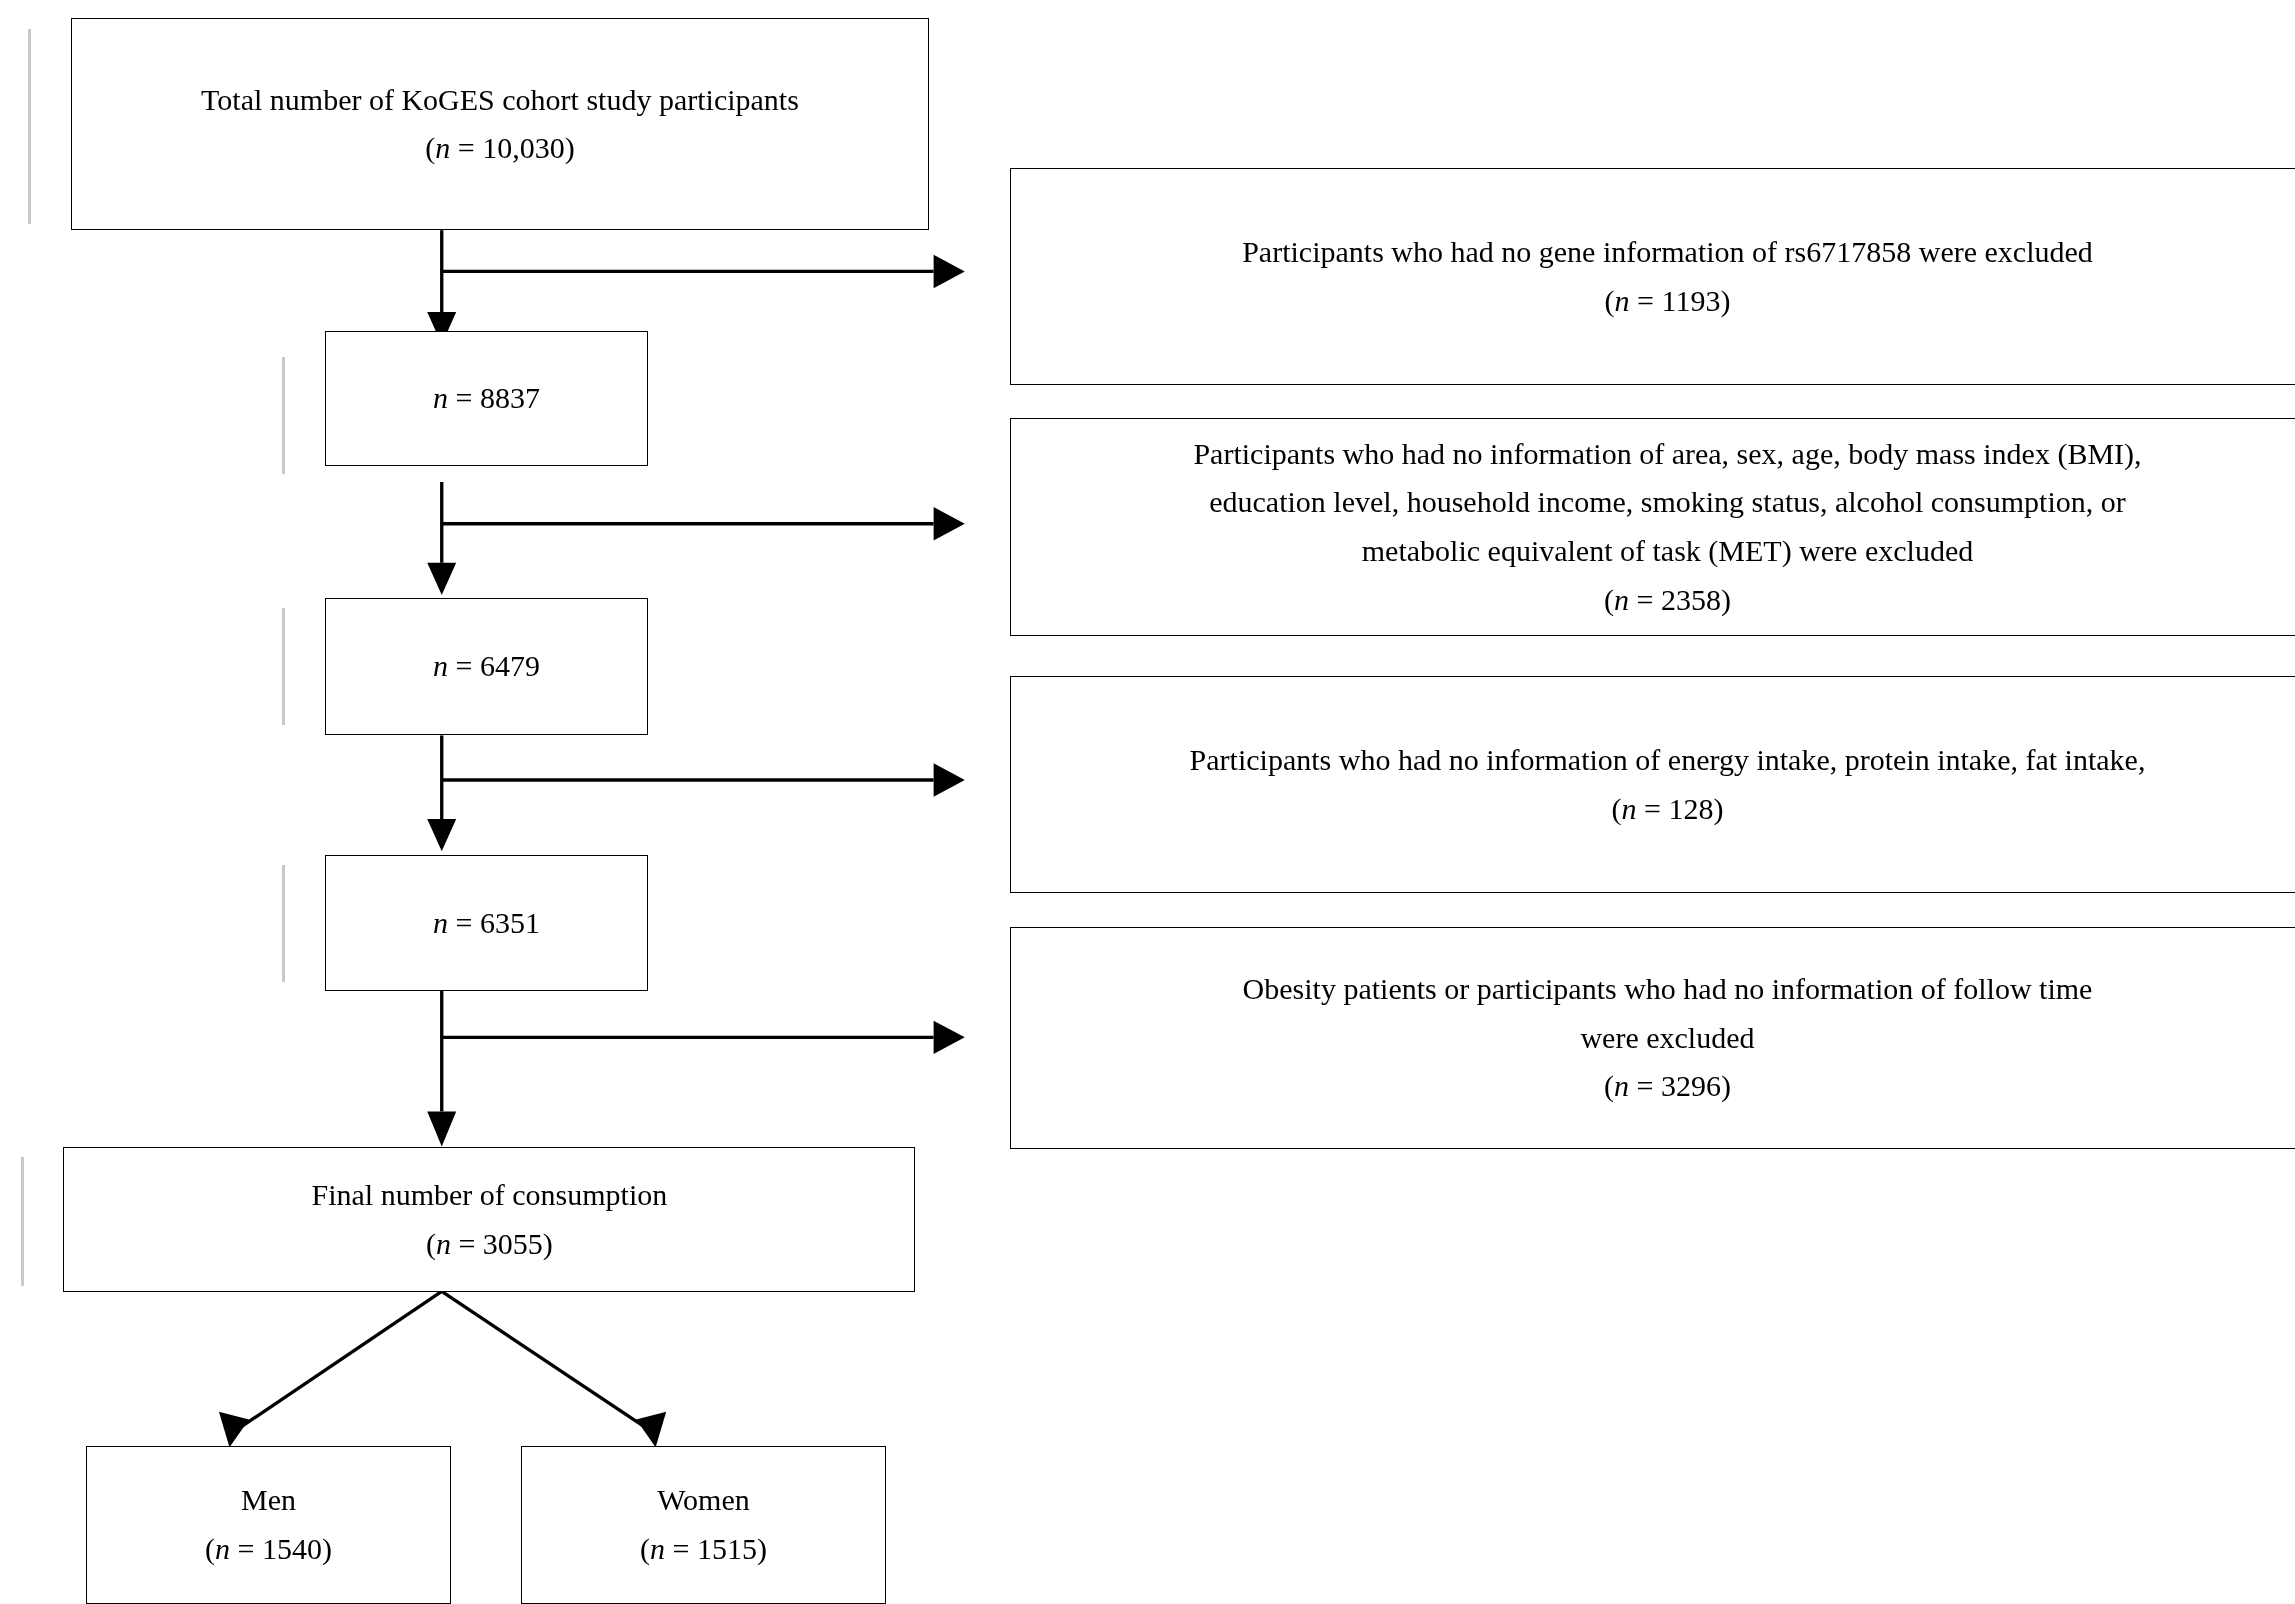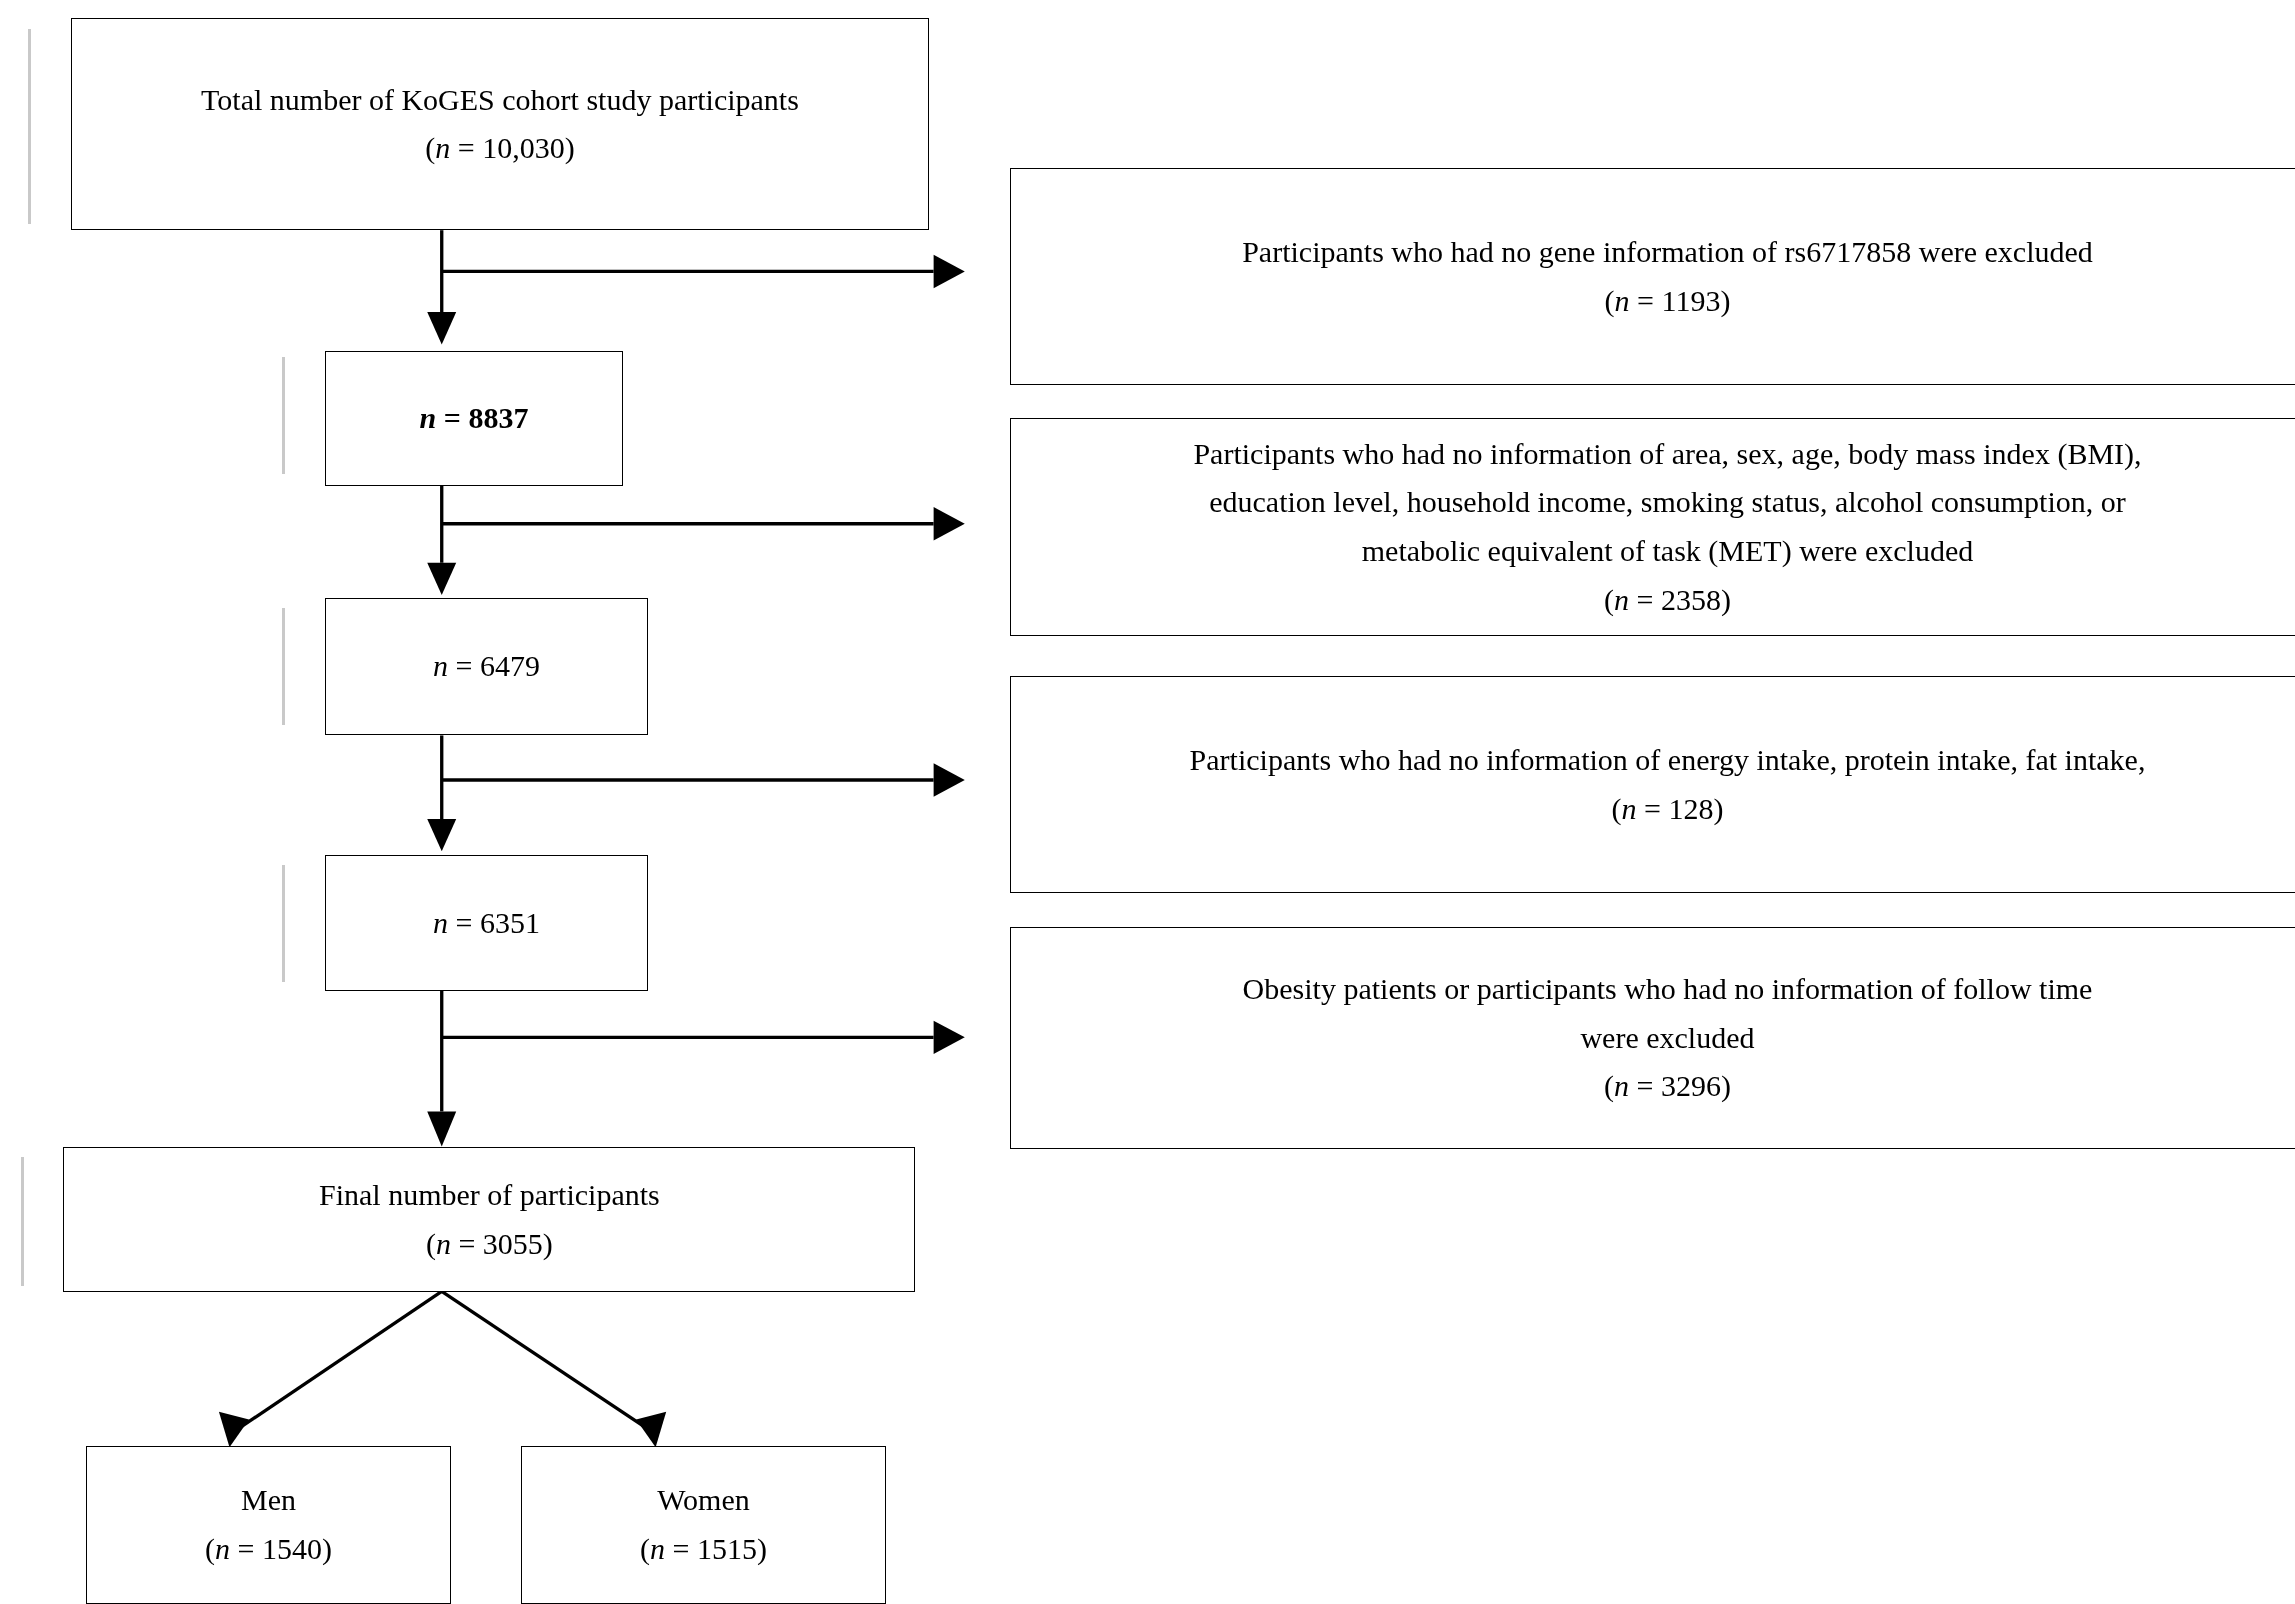--- a/index.html
+++ b/index.html
@@ -129,34 +129,34 @@
   <div class="shadow" style="left:282px;top:357px;width:3.3px;height:117px;"></div>
   <div class="shadow" style="left:282px;top:608px;width:3.3px;height:117px;"></div>
   <div class="shadow" style="left:282px;top:865px;width:3.3px;height:117px;"></div>
   <div class="shadow" style="left:21px;top:1157px;width:3.3px;height:129px;"></div>
 
   <div class="node" style="left:26px;top:18.4px;width:858px;height:212px;">
     <span class="ln">Total number of KoGES cohort study participants</span>
     <span class="ln"><span>(</span><em class="n">n</em><span> = 10,030)</span></span>
   </div>
 
-  <div class="node count-node" style="left:280px;top:351px;width:298px;height:135px;font-weight:bold;">
+  <div class="node count-node" style="left:280px;top:331px;width:323px;height:135px;">
     <span class="ln"><em class="n">n</em><span> = 8837</span></span>
   </div>
 
   <div class="node count-node" style="left:280px;top:598px;width:323px;height:137px;">
     <span class="ln"><em class="n">n</em><span> = 6479</span></span>
   </div>
 
   <div class="node count-node" style="left:280px;top:855px;width:323px;height:136px;">
     <span class="ln"><em class="n">n</em><span> = 6351</span></span>
   </div>
 
   <div class="node" style="left:18.4px;top:1147px;width:852px;height:145px;">
-    <span class="ln">Final number of participants</span>
+    <span class="ln">Final number of consumption</span>
     <span class="ln"><span>(</span><em class="n">n</em><span> = 3055)</span></span>
   </div>
 
   <div class="node" style="left:41px;top:1446px;width:365px;height:158px;">
     <span class="ln">Men</span>
     <span class="ln"><span>(</span><em class="n">n</em><span> = 1540)</span></span>
   </div>
 
   <div class="node" style="left:476px;top:1446px;width:365px;height:158px;">
     <span class="ln">Women</span>

